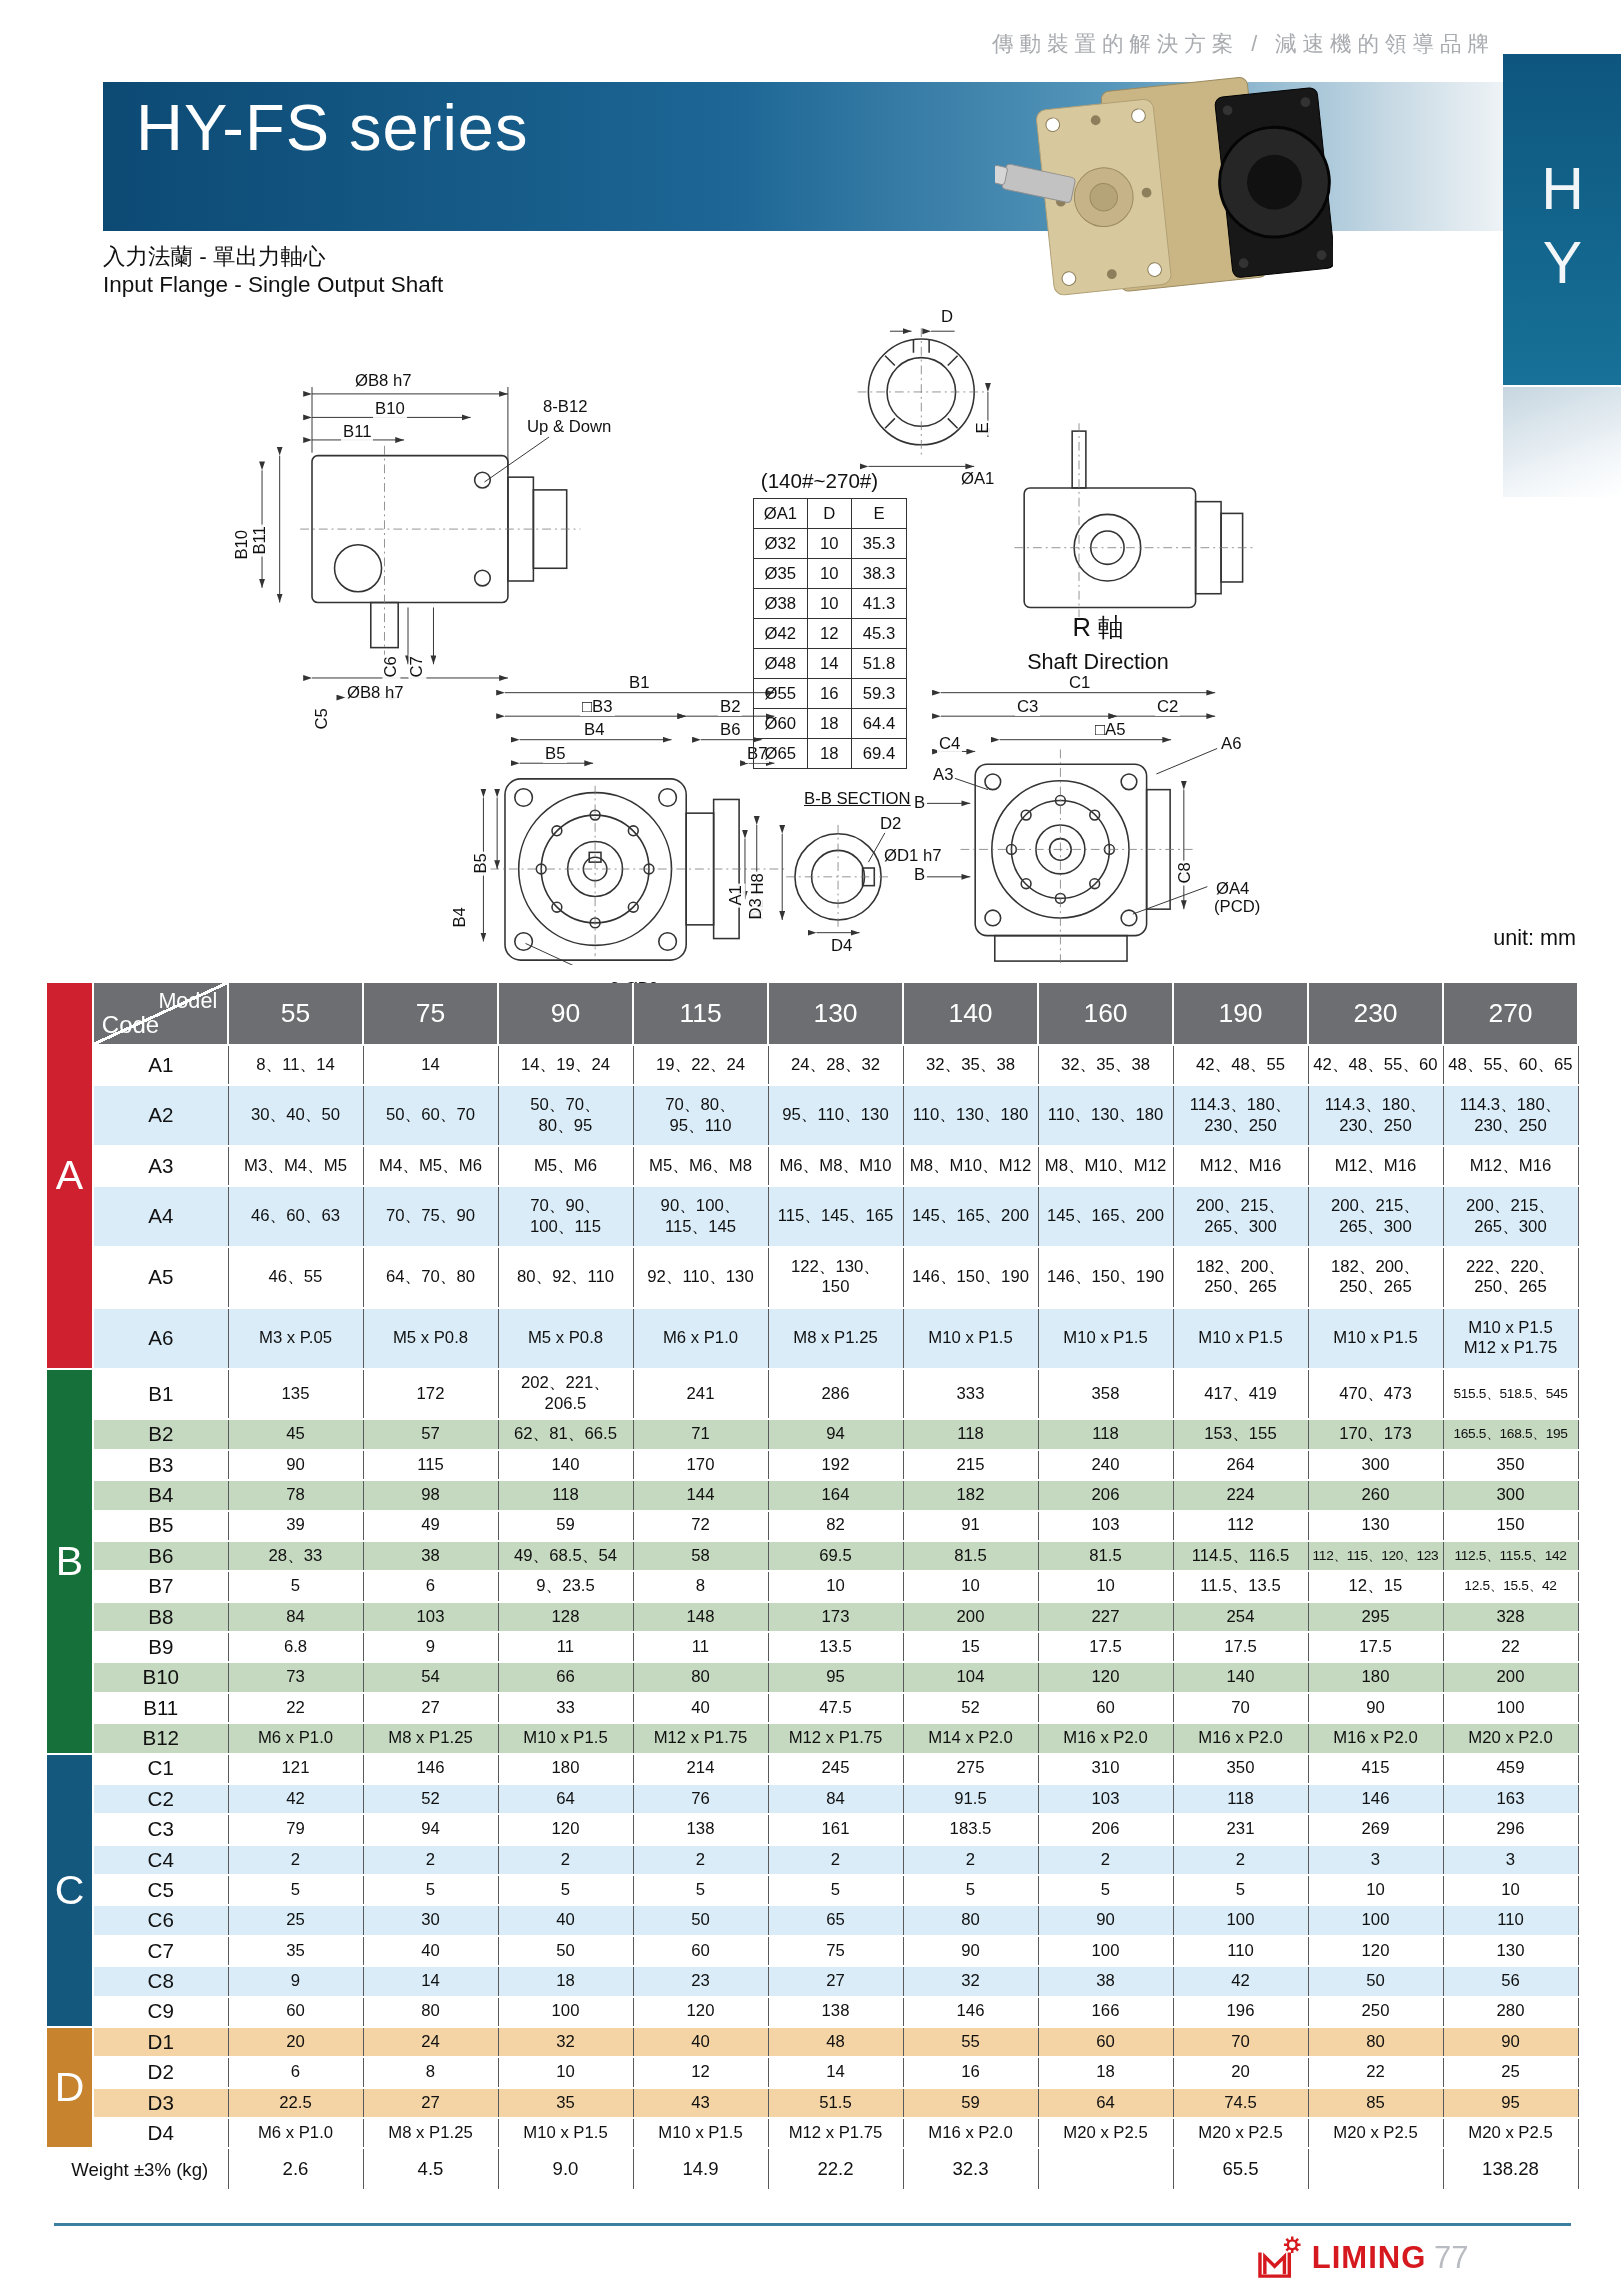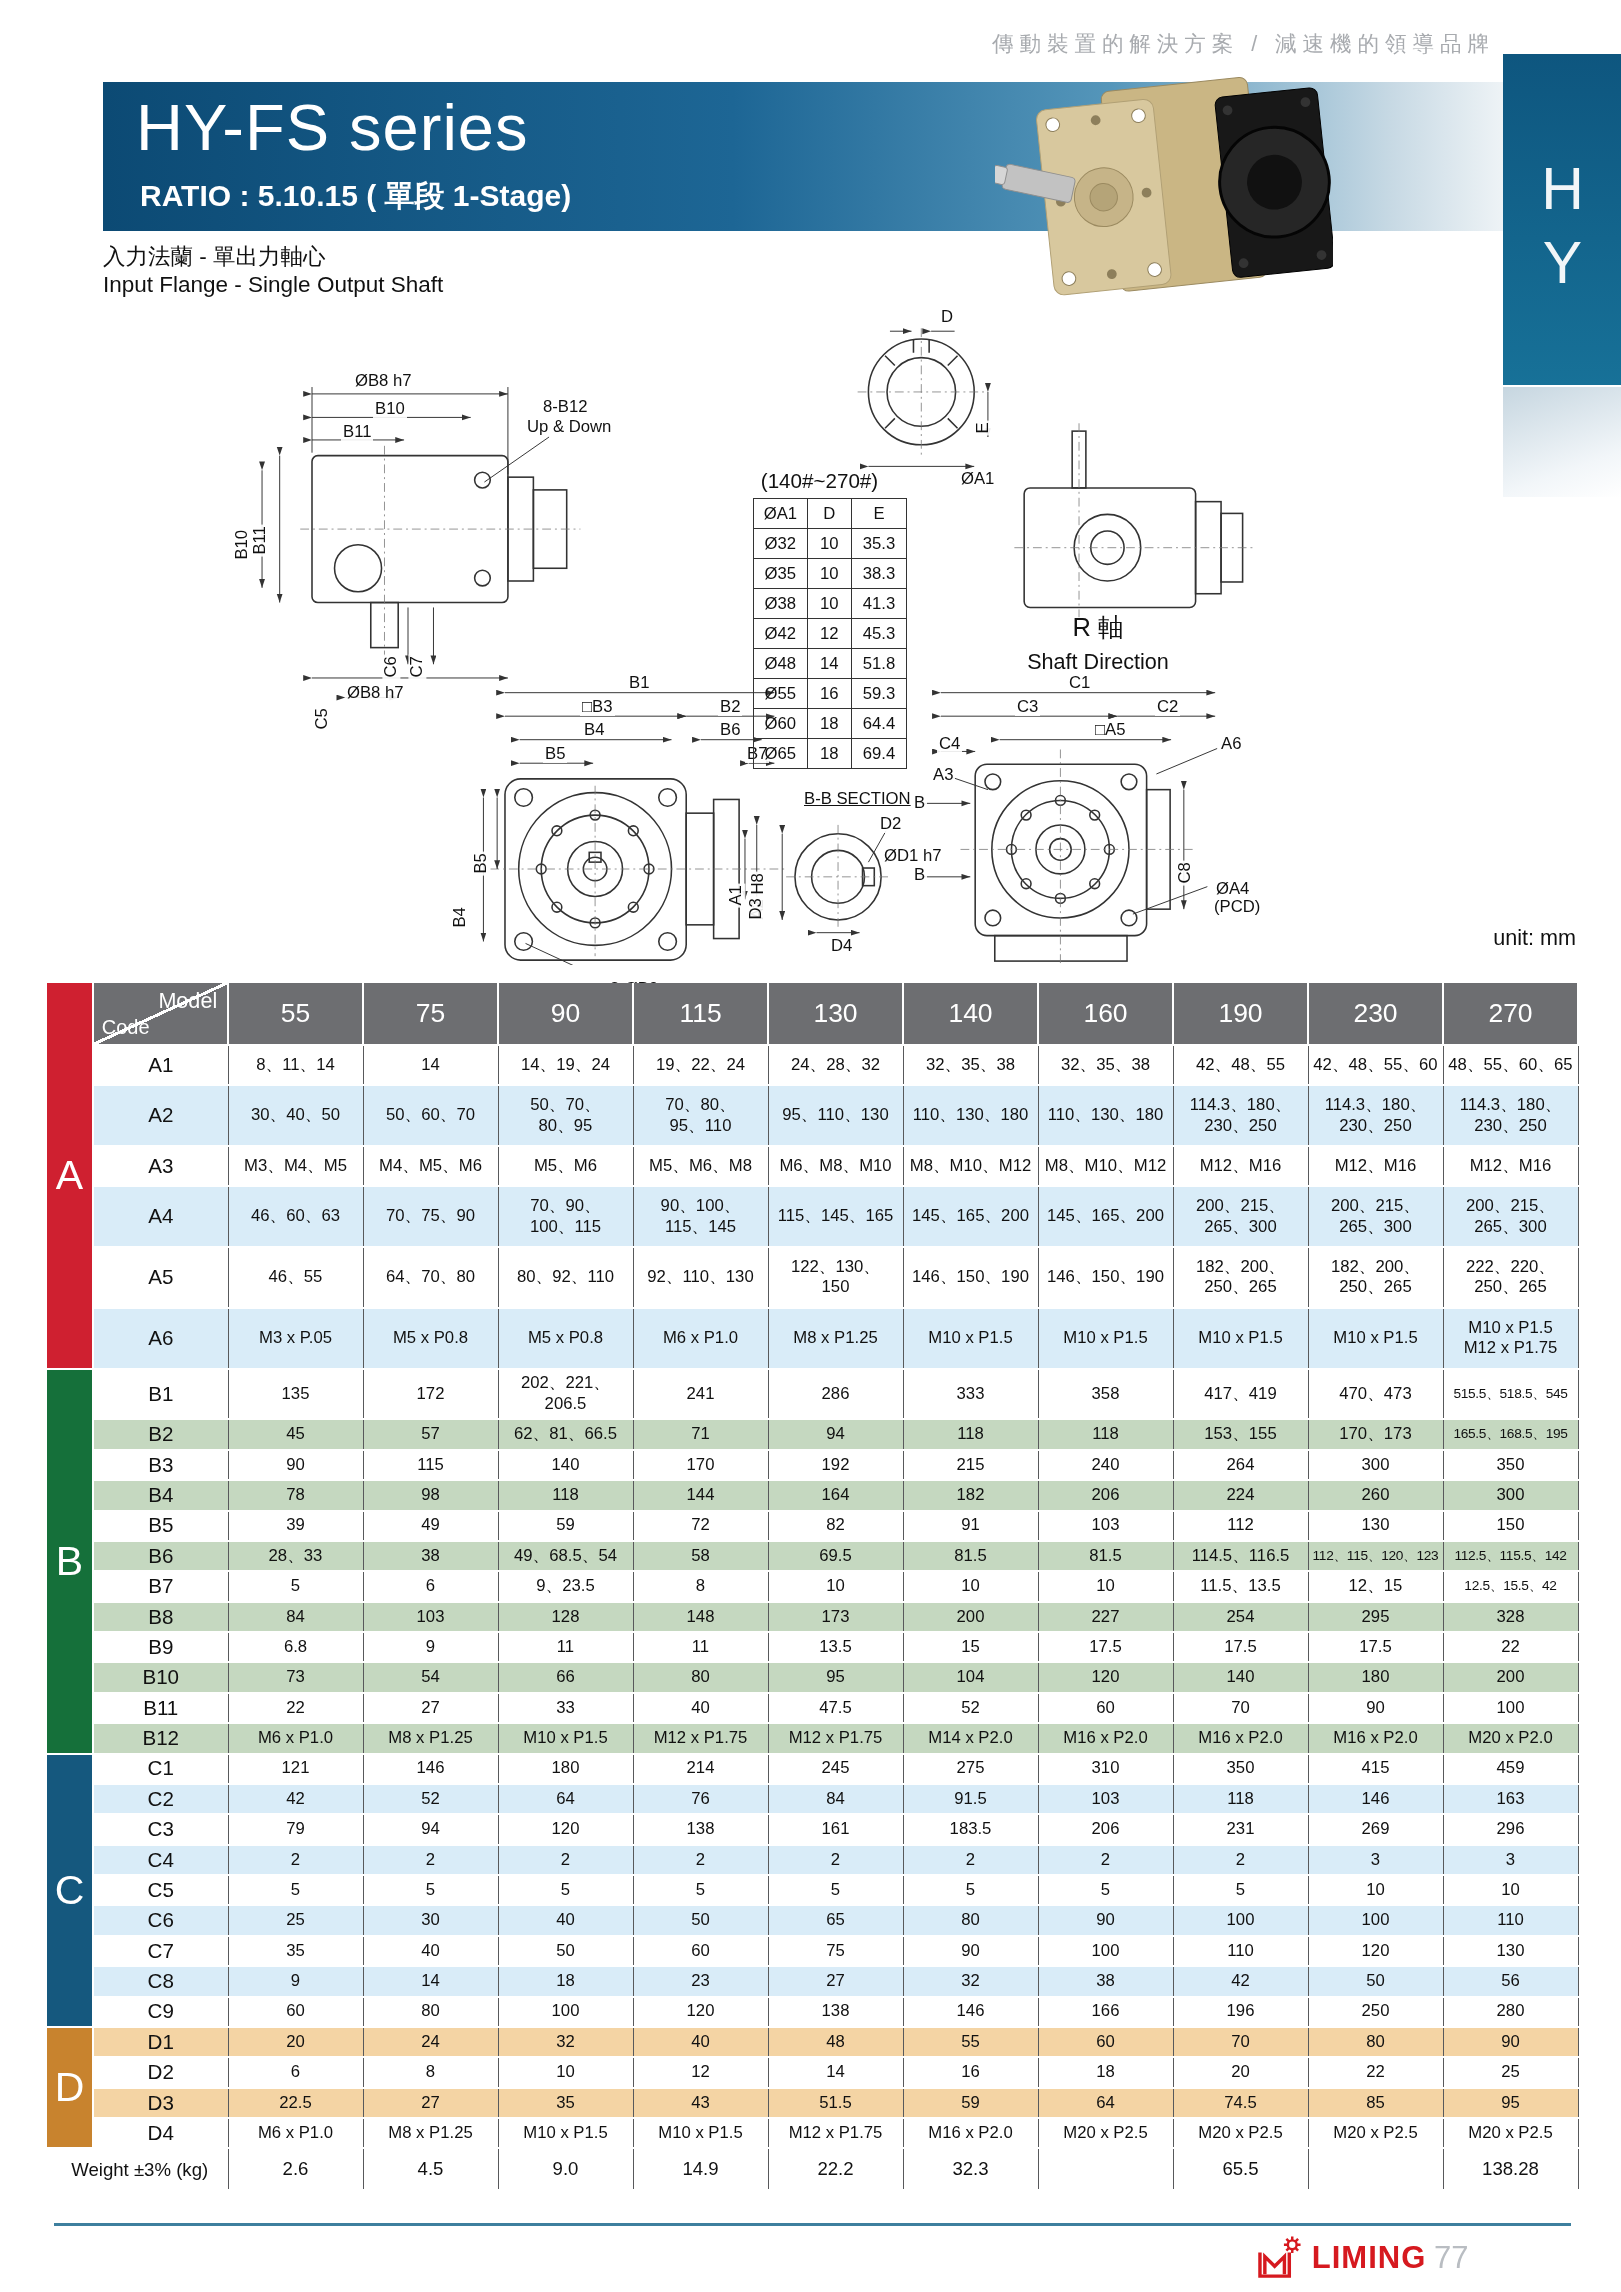--- a/index.html
+++ b/index.html
@@ -45,21 +45,21 @@
   #r-note .en{font-size:21.6px;margin-top:3.9px;}
   #unit-note{left:1380px;top:925px;width:196px;text-align:right;font-size:21.6px;}
   
   #spec{position:absolute;left:47px;top:983px;width:1529px;border-collapse:collapse;table-layout:fixed;}
   #spec td{text-align:center;vertical-align:middle;}
   .colhead{background:#6d6e71;color:#fff;font-size:26.5px;height:59px;
         border-right:2.9px solid #fff;border-bottom:2.9px solid #fff;}
   .corner{background-color:#6d6e71;position:relative;border-right:2.9px solid #fff;border-bottom:2.9px solid #fff;
         background-image:linear-gradient(to bottom right,rgba(0,0,0,0) calc(50% - 1.5px),#fff calc(50% - 1.5px),#fff calc(50% + 1.5px),rgba(0,0,0,0) calc(50% + 1.5px));}
   .c-top{position:absolute;top:4.9px;right:9.8px;color:#fff;font-size:21.6px;}
-  .c-bot{position:absolute;bottom:4.9px;left:7.8px;color:#fff;font-size:20px;}
+  .c-bot{position:absolute;bottom:4.9px;left:7.8px;color:#fff;font-size:24px;}
   .secbar{color:#fff;font-size:41px;border-right:2.9px solid #fff;border-bottom:2.9px solid #fff;}
   .code{font-size:20.6px;border-right:1px solid #58595b;border-bottom:2px solid #fff;padding:3.9px 2px;line-height:20.6px;}
   .val{font-size:16.7px;border-right:1px solid #58595b;border-bottom:2px solid #fff;padding:3.9px 1px;
         line-height:20.6px;white-space:pre-line;}
   .tall{padding-top:8.8px;padding-bottom:8.8px;}
   .wlabel{font-size:18.6px;text-align:left;padding-left:5.9px;border-right:1px solid #58595b;height:39px;background:#fff;}
   .wcell{font-size:18.6px;}
   
   #foot-line{left:54px;top:2223px;width:1517px;height:2.9px;background:#3d7f9e;}
   #foot{left:1257px;top:2235px;display:flex;align-items:center;gap:7.8px;}
@@ -68,21 +68,20 @@
 </style>
 </head>
 <body>
 
 <div id="page">
 
   <div id="tagline" class="abs">傳動裝置的解決方案 / 減速機的領導品牌</div>
 
   <div id="band" class="abs">
     <div class="title">HY-FS series</div>
-    <div class="ratio">RATIO : 5.10.15 ( 單段 1-Stage)</div>
   </div>
 
   <div id="side-tab" class="abs">
     <span>HY</span>
   </div>
   <div id="side-tab-sq" class="abs"></div>
 
   <svg class="abs" style="left:995px;top:57px;" width="338" height="284" viewBox="0 0 345 290">
     <g transform="rotate(-6 170 150)">
       <rect x="120" y="30" width="150" height="205" rx="8" fill="#cab684" stroke="#9b8a60"></rect>

